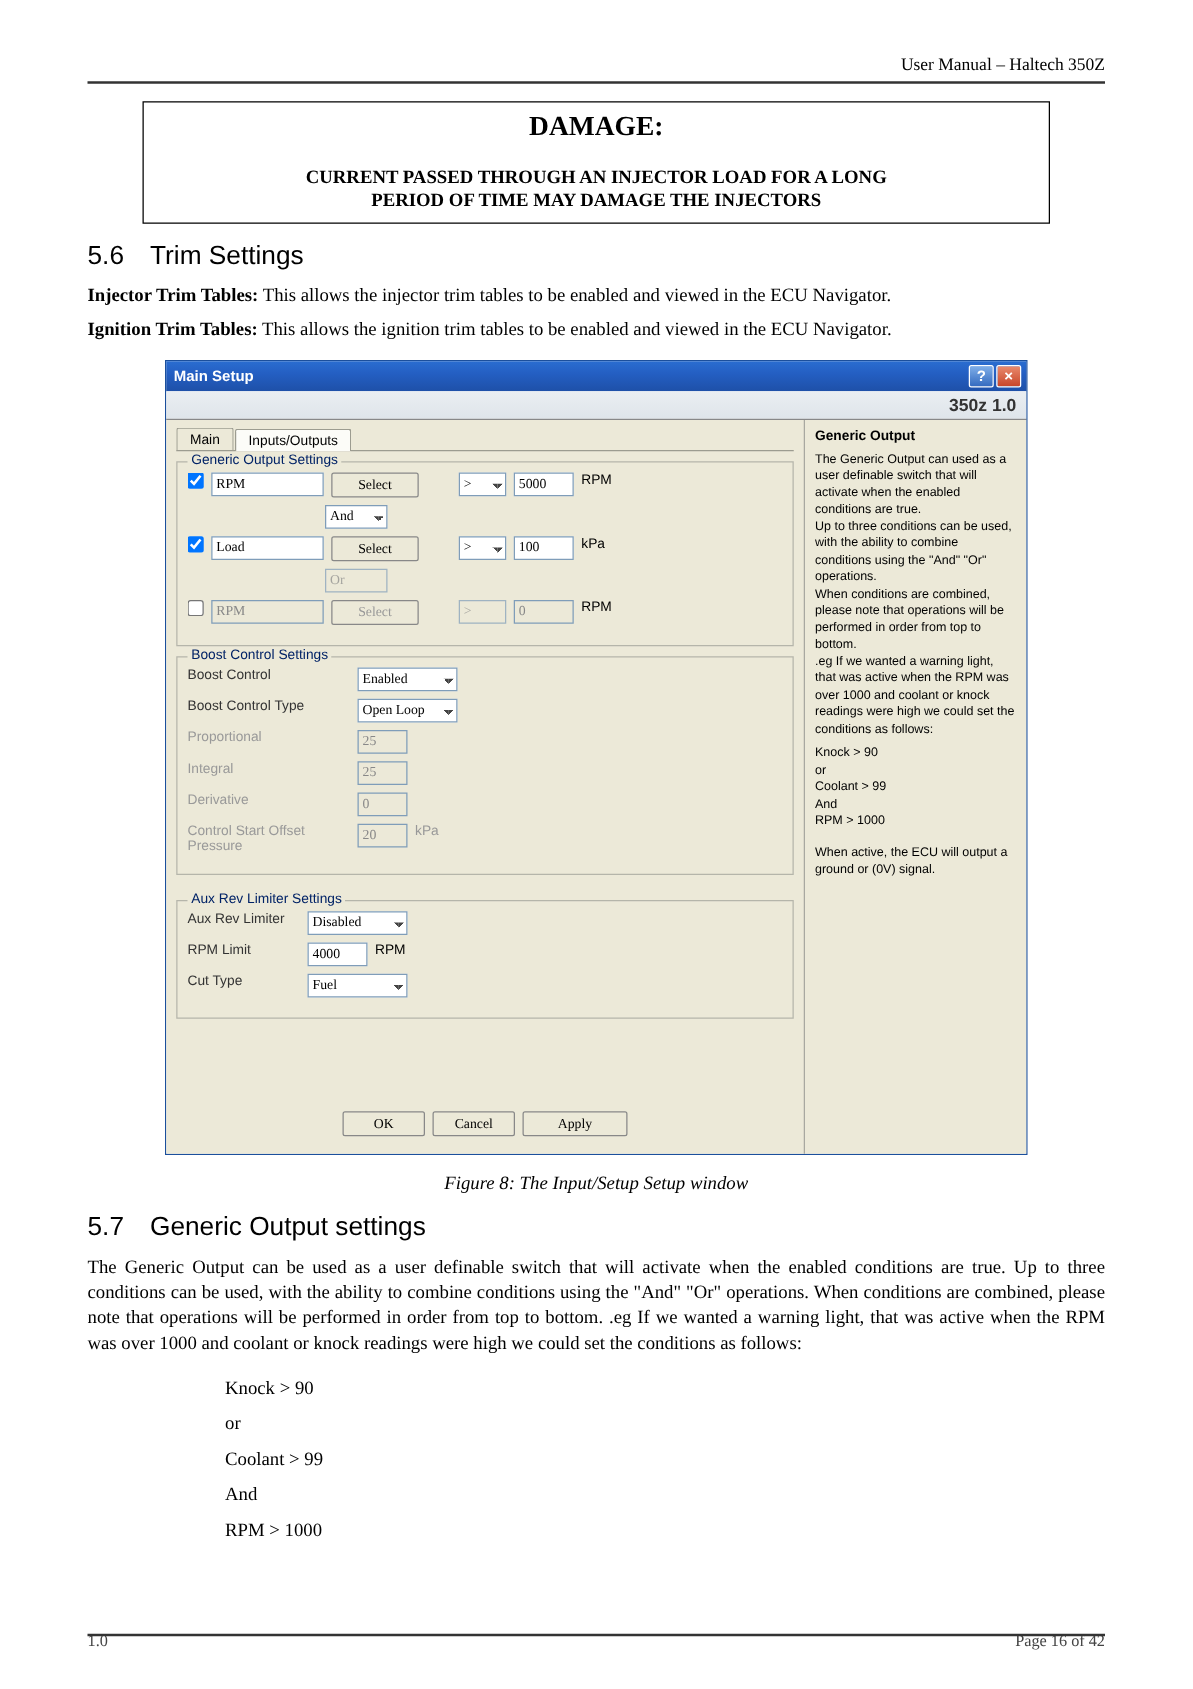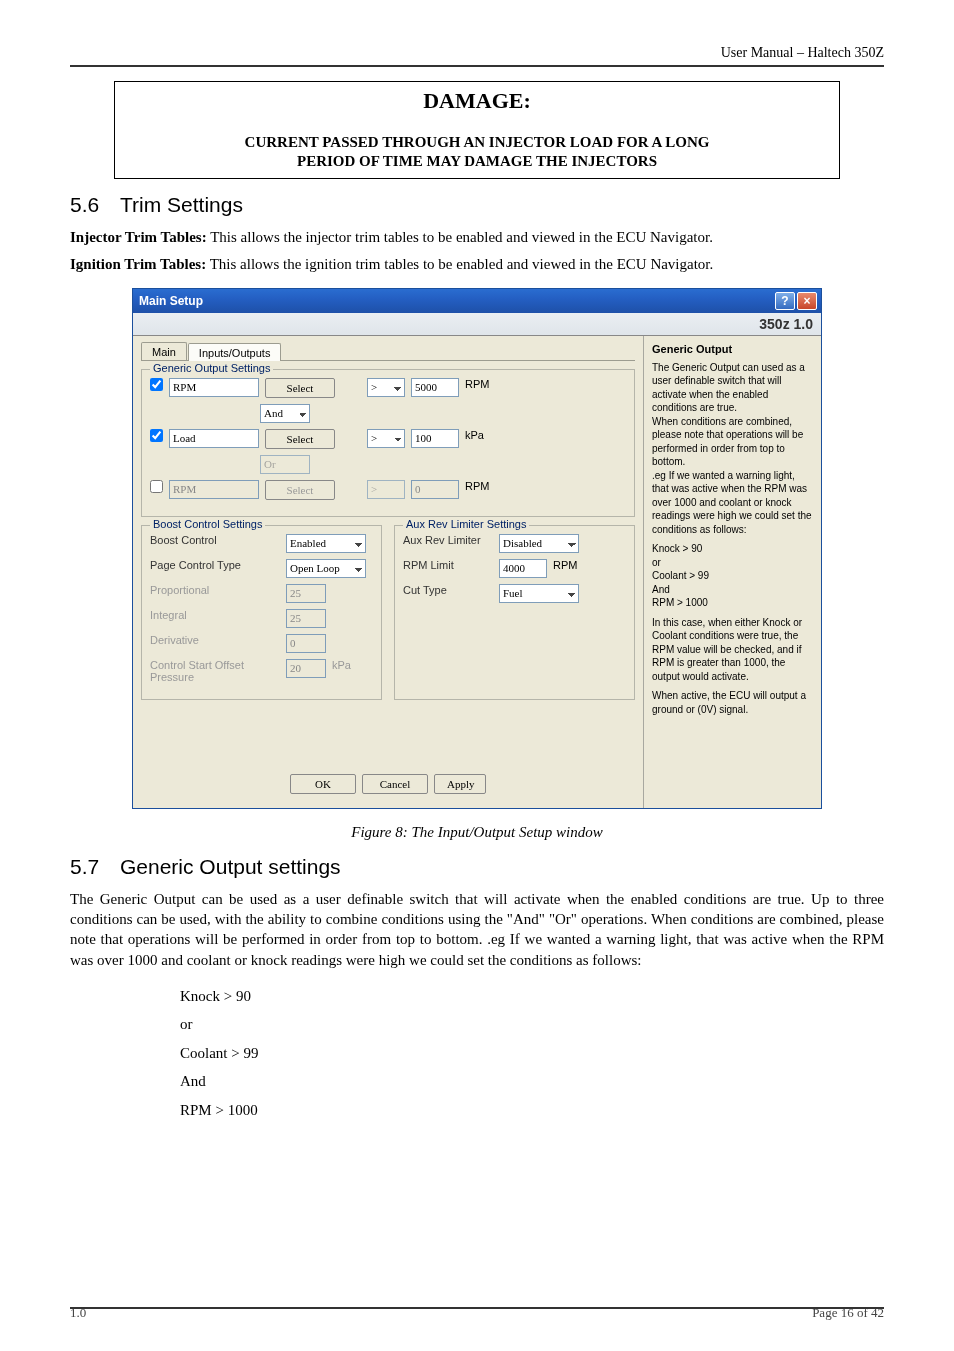--- a/index.html
+++ b/index.html
@@ -41,21 +41,21 @@
   .row { display: flex; align-items: flex-start; gap: 6px; margin-bottom: 6px; }
   .chk { width: 13px; height: 13px; flex-shrink: 0; }
   .txtfield, .selectfield { font-family: Tahoma; font-size: 11px; height: 19px; border: 1px solid #7f9db9; background: #fff; padding: 1px 3px; }
   .txtfield[disabled], .selectfield[disabled] { background: #ece9d8; color: #888; }
   .selectfield { appearance: none; background-image: linear-gradient(45deg, transparent 50%,#444 50%),linear-gradient(135deg,#444 50%,transparent 50%); background-position: right 6px top 8px, right 2px top 8px; background-size: 4px 4px,4px 4px; background-repeat: no-repeat; padding-right: 16px; }
   .btn { font-family: Tahoma; font-size: 11px; height: 20px; background: #ece9d8; border: 1px solid #888; border-radius: 2px; padding: 0 12px; cursor: pointer; }
   .unit { font-size: 11px; }
   .lbl { font-size: 11px; color: #333; }
   .lbl.disabled { color: #999; }
 
-  .two-col { display: flex; gap: 12px; }
+  .two-col { display: flex; gap: 12px; flex-direction: column; }
   .col { flex: 1; }
 
   .btn-bar { display: flex; justify-content: center; gap: 6px; padding: 6px 0; }
 </style>
 </head>
 <body>
 
 <div class="page">
   <div class="header-right">User Manual – Haltech 350Z</div>
   <div class="hr-line"></div>
@@ -130,21 +130,21 @@
         </div>
 
         <div class="two-col">
           <div class="groupbox col">
             <div class="groupbox-label">Boost Control Settings</div>
             <div class="row">
                 <span class="lbl" style="width:130px">Boost Control</span>
                 <select class="selectfield" style="width:80px"><option>Enabled</option></select>
               </div>
             <div class="row">
-                <span class="lbl" style="width:130px">Page Control Type</span>
+                <span class="lbl" style="width:130px">Boost Control Type</span>
                 <select class="selectfield" style="width:80px"><option>Open Loop</option></select>
               </div>
             <div class="row">
                 <span class="lbl disabled" style="width:130px">Proportional</span>
                 <input class="txtfield" style="width: 40px;" disabled="" value="25">
               </div>
             <div class="row">
                 <span class="lbl disabled" style="width:130px">Integral</span>
                 <input class="txtfield" style="width: 40px;" disabled="" value="25">
               </div>
@@ -174,42 +174,42 @@
                 <span class="lbl" style="width:90px">Cut Type</span>
                 <select class="selectfield" style="width:80px"><option>Fuel</option></select>
               </div>
           </div>
         </div>
 
         <div style="height:60px"></div>
         <div class="btn-bar">
           <button class="btn" style="width:66px">OK</button>
           <button class="btn" style="width:66px">Cancel</button>
-          <button class="btn" style="width:52px">Apply</button>
+          <button class="btn" style="width:84px">Apply</button>
         </div>
       </div>
       <div class="side-panel">
         <div class="hdr">Generic Output</div>
         <div>The Generic Output can used as a user definable switch that will activate when the enabled conditions are true.</div>
+        <div>Up to three conditions can be used, with the ability to combine conditions using the "And" "Or" operations.</div>
         <div>When conditions are combined, please note that operations will be performed in order from top to bottom.</div>
         <div>.eg If we wanted a warning light, that was active when the RPM was over 1000 and coolant or knock readings were high we could set the conditions as follows:</div>
         <div style="height:6px"></div>
         <div>Knock &gt; 90</div>
         <div>or</div>
         <div>Coolant &gt; 99</div>
         <div>And</div>
         <div>RPM &gt; 1000</div>
         <div style="height:6px"></div>
-        <div>In this case, when either Knock or Coolant conditions were true, the RPM value will be checked, and if RPM is greater than 1000, the output would activate.</div>
         <div style="height:6px"></div>
         <div>When active, the ECU will output a ground or (0V) signal.</div>
       </div>
     </div>
   </div>
-  <div class="figure-caption">Figure 8: The Input/Output Setup window</div>
+  <div class="figure-caption">Figure 8: The Input/Setup Setup window</div>
 
   <div class="section-heading">
     <span class="section-num">5.7</span><span>Generic Output settings</span>
   </div>
   <p class="body-text"><span>The Generic Output can be used as </span><span>a </span><span>user definable switch that will activate when the enabled conditions are true. Up to three conditions can be used, with the ability to combine conditions using the "And" "Or" operations. When conditions are combined, please note that operations will be performed in order from top to bottom. .eg If we wanted a warning light, that was active when the RPM was over 1000 and coolant or knock readings were high we could set the conditions as follows:</span></p>
 
   <div class="indent-block">
     <div>Knock &gt; 90</div>
     <div>or</div>
     <div>Coolant &gt; 99</div>

